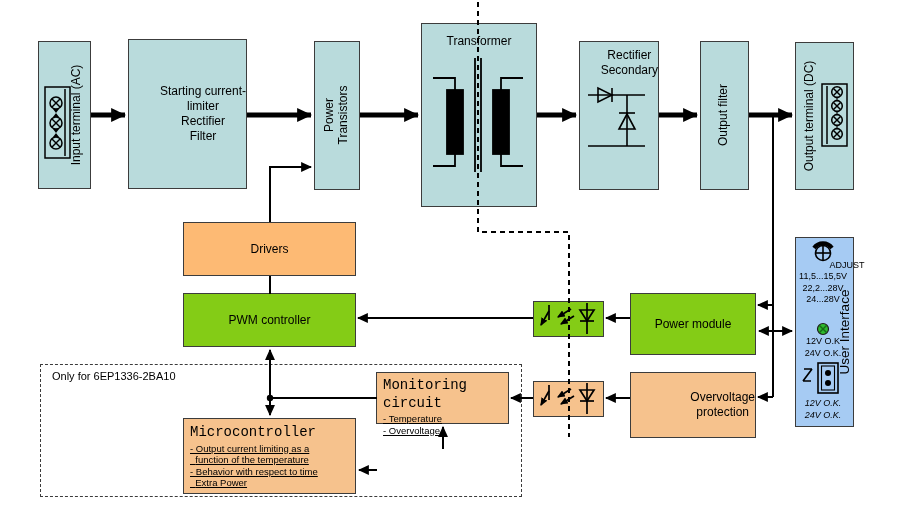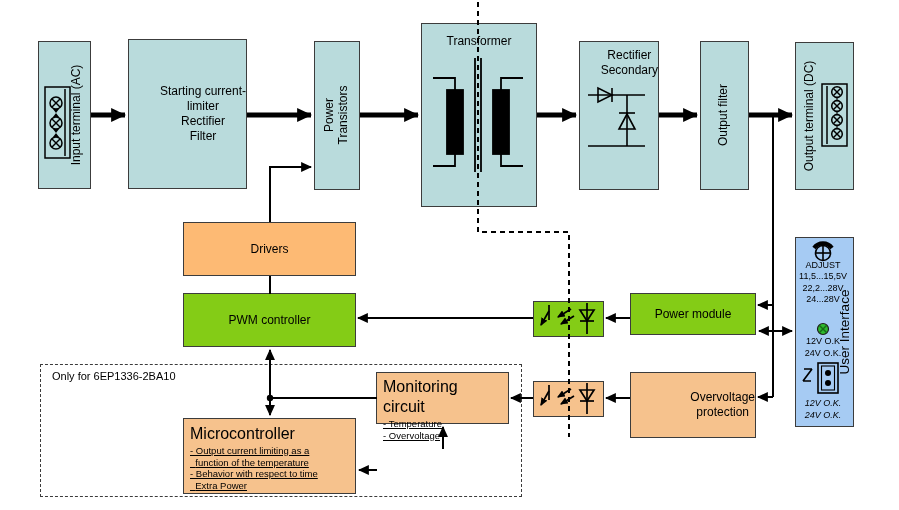--- a/index.html
+++ b/index.html
@@ -14,21 +14,21 @@
   .orange{background:#f6c28d;}
   .blue{background:#a6cbf3;}
   .pre{white-space:pre-line;justify-content:flex-end;}
   .prewrap{white-space:pre-wrap;}
   .topalign{align-items:flex-start;}
   .vlabel{position:absolute;transform:translate(-50%,-50%) rotate(-90deg);
           transform-origin:center center;white-space:pre;text-align:center;
           font-size:12px;line-height:1.15;}
   .vlabel2{white-space:pre-line;}
   .leftText{align-items:flex-start;justify-content:flex-start;text-align:left;}
-  .blockTitle{font-size:16px;margin-bottom:1px;}
+  .blockTitle{font-size:14px;margin-bottom:1px;font-family:Liberation Mono, monospace;}
   .blockDetails{font-size:9.5px;line-height:1.22;text-decoration:underline;}
   .smallLbl{position:absolute;font-size:9px;line-height:1.3;text-align:center;}
   .dashedRegion{position:absolute;box-sizing:border-box;border:1.8px dashed #3c3c3c;background:transparent;}
   .regionLabel{position:absolute;font-size:11px;}
   svg.overlay{position:absolute;left:0;top:0;pointer-events:none;}
 </style>
 </head>
 <body>
 
 <div id="stage">
@@ -65,21 +65,21 @@
   <div class="box yellow" style="left:183px;top:222px;width:173px;height:54px;">
     <span>Drivers</span>
   </div>
 
   <div class="box green" style="left:183px;top:293px;width:173px;height:54px;">
     <span>PWM controller</span>
   </div>
 
   <div class="box green" style="left:533px;top:301px;width:71px;height:36px;"></div>
 
-  <div class="box green" style="left:630px;top:293px;width:126px;height:42px;">
+  <div class="box green" style="left:630px;top:293px;width:126px;height:62px;">
     <span>Power module</span>
   </div>
 
   <div class="box orange" style="left:533px;top:381px;width:71px;height:36px;"></div>
 
   <div class="box orange pre" style="left:630px;top:372px;width:126px;height:66px;">
     <span class="pre">Overvoltage
 protection</span>
   </div>
 
@@ -95,21 +95,21 @@
   </div>
 
   <div class="box orange leftText" style="left:376px;top:372px;width:133px;height:52px;padding:4px 6px;flex-direction:column;">
     <div class="blockTitle">Monitoring circuit</div>
     <div class="blockDetails pre">- Temperature
 - Overvoltage</div>
   </div>
 
 
   <div class="box blue" style="left:795px;top:237px;width:59px;height:190px;"></div>
-  <div class="smallLbl" style="left:797px;top:260px;width:52px;font-size:9px;">ADJUST</div>
+  <div class="smallLbl" style="left:821px;top:260px;width:52px;font-size:9px;">ADJUST</div>
   <div class="smallLbl pre" style="left:797px;top:271px;width:52px;line-height:1.28;">11,5...15,5V
 22,2...28V
 24...28V</div>
   <div class="smallLbl pre" style="left:797px;top:336px;width:52px;line-height:1.32;">12V O.K
 24V O.K.</div>
   <div class="smallLbl pre" style="left:797px;top:398px;width:52px;line-height:1.32;font-style:italic;">12V O.K.
 24V O.K.</div>
   <div class="vlabel" style="left:845px;top:332px;font-size:13.5px;">User Interface</div>
 
   <svg class="overlay" width="899" height="510" viewBox="0 0 899 510">

